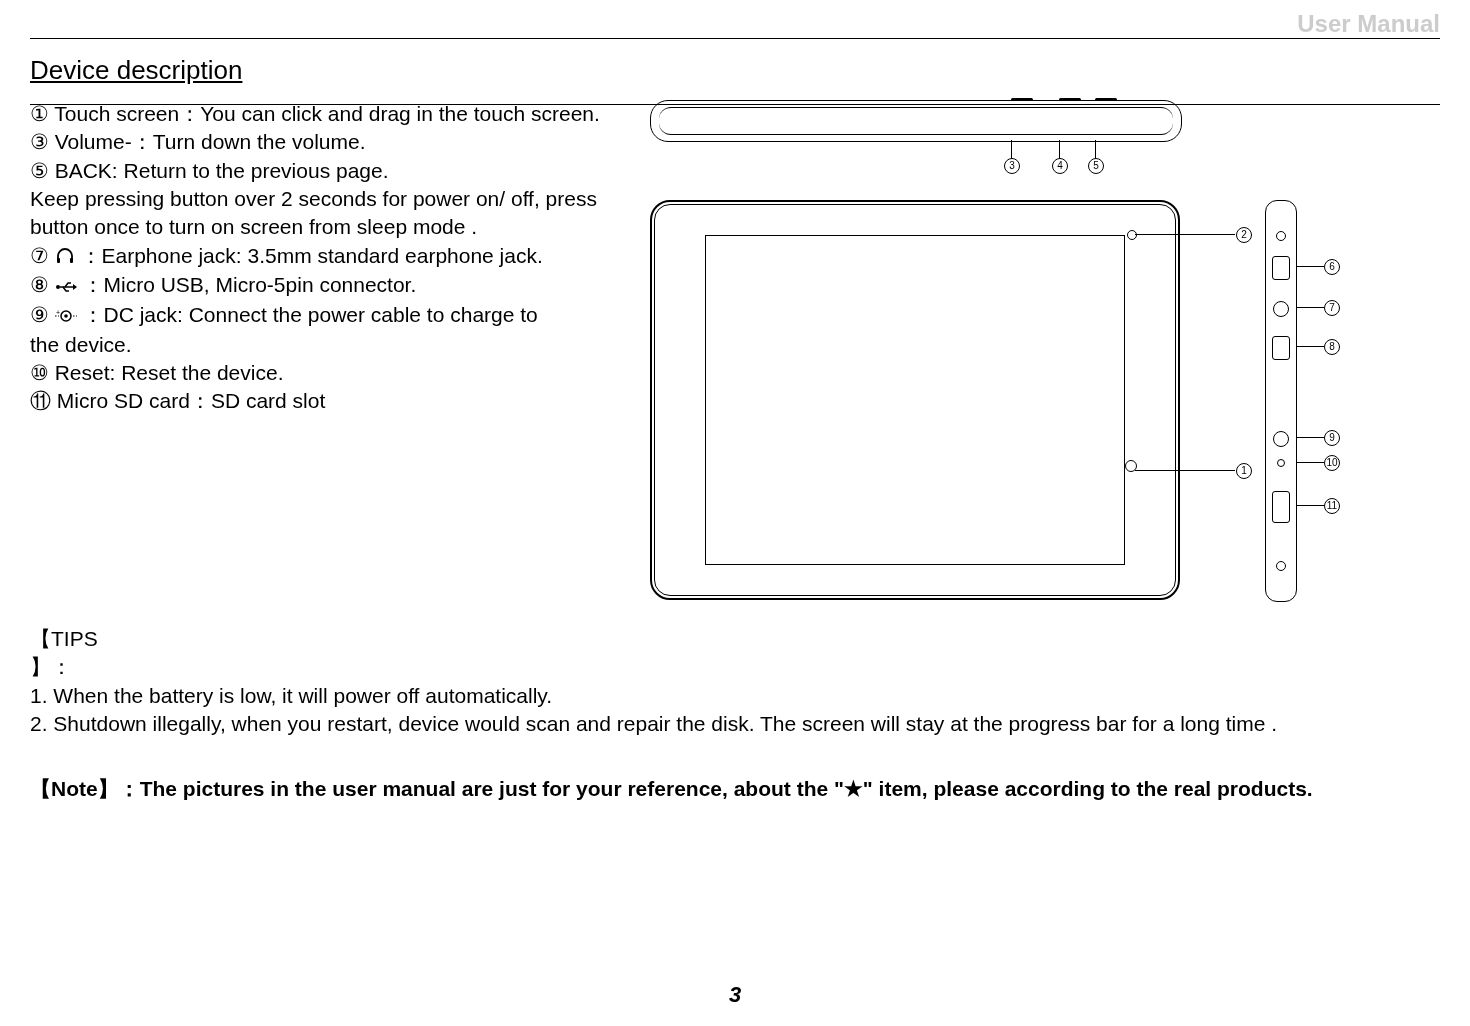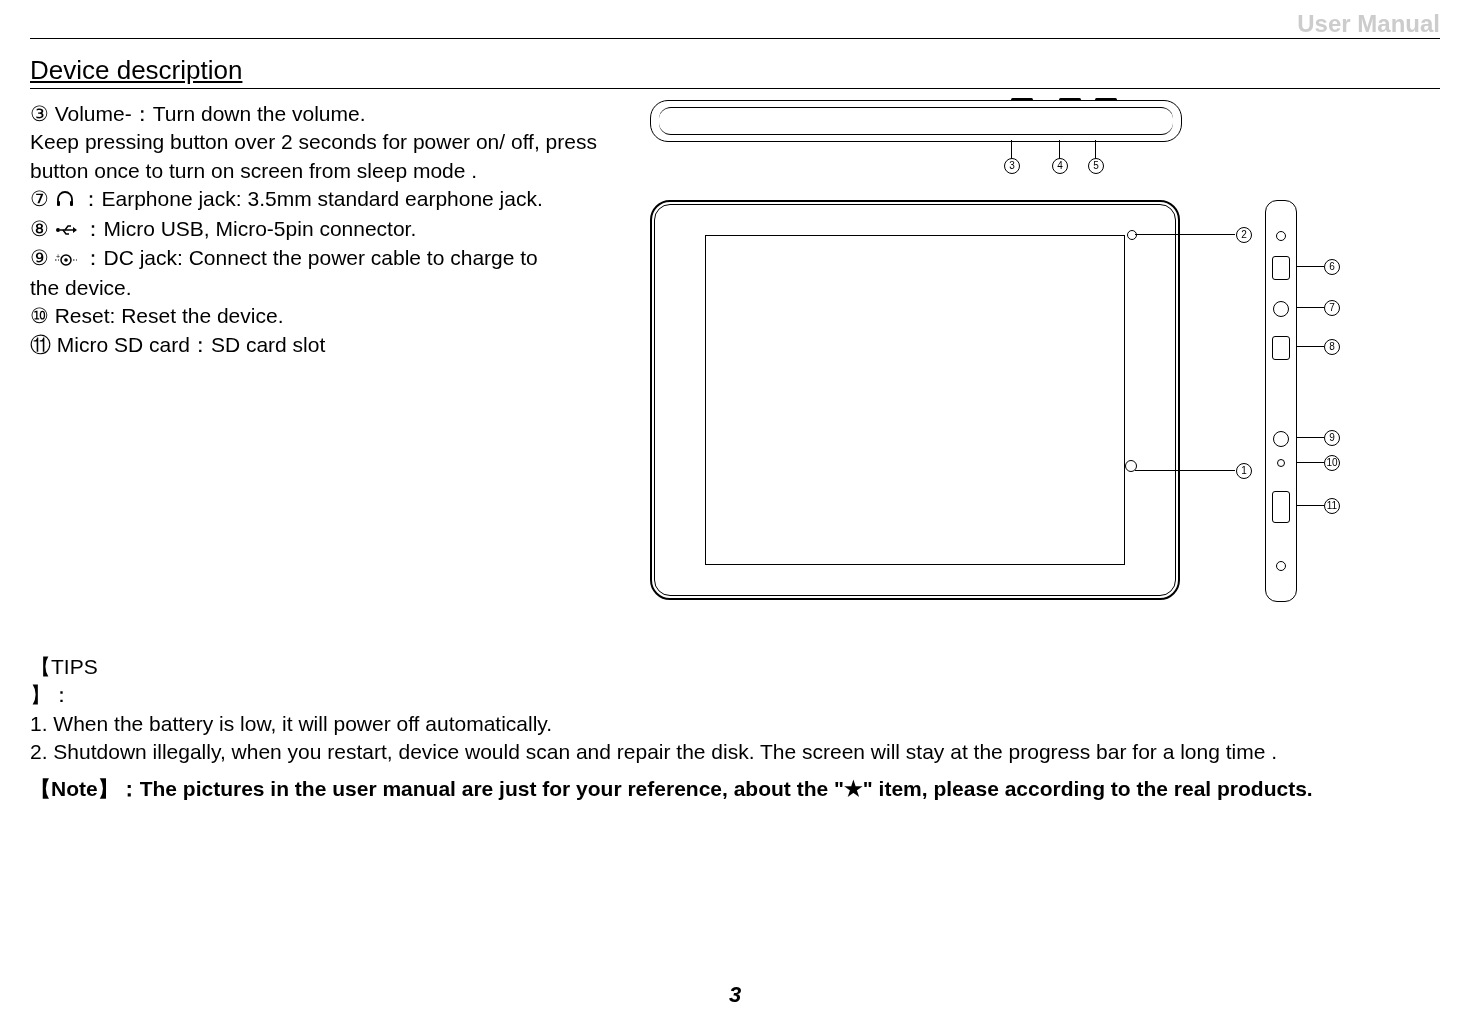--- a/index.html
+++ b/index.html
@@ -28,21 +28,21 @@
     right: 30px;
     border-top: 1.5px solid #000;
   }
   .section-title {
     position: absolute;
     top: 55px;
     left: 30px;
     right: 30px;
     font-size: 26px;
     border-bottom: 1.5px solid #000;
-    padding-bottom: 2px;
+    padding-bottom: 18px;
   }
   .section-title span {
     text-decoration: underline;
   }
   .content-left {
     position: absolute;
     left: 30px;
     top: 100px;
     width: 600px;
     line-height: 1.35;
@@ -51,21 +51,20 @@
     margin: 0 0 0 0;
   }
   .line { margin: 0; }
   .indent { margin-left: 60px; }
   .tips-block {
     position: absolute;
     left: 30px;
     top: 625px;
     right: 30px;
     line-height: 1.35;
-    margin-top: 28px;
   }
   .tips-label { display: inline-block; width: 95px; vertical-align: top; }
   .tips-body { display: inline-block; width: calc(100% - 100px); vertical-align: top; }
   .note-block {
     position: absolute;
     left: 30px;
     top: 775px;
     right: 30px;
     font-weight: bold;
     line-height: 1.35;
@@ -224,23 +223,33 @@
 </head>
 <body>
 
 <div class="header-label">User Manual</div>
 <div class="top-rule"></div>
 
 <div class="section-title"><span>Device description</span></div>
 
 <div class="content-left">
   <p class="line">
+    <span>①</span>
+    <span> </span>
+    <span>Touch screen：</span><span>You can click and drag in the touch screen.</span>
+  </p>
+  <p class="line">
     <span>③</span>
     <span> </span>
     <span>Volume-：</span><span>Turn down the volume.</span>
+  </p>
+  <p class="line">
+    <span>⑤</span>
+    <span> </span>
+    <span>BACK: </span><span>Return to the previous page.</span>
   </p>
   <p class="line">Keep pressing button over 2 seconds for power on/ off, press button once to turn on screen from sleep mode .</p>
   <p class="line">
     <span>⑦</span>
     <span> </span>
     <span class="icon-inline">
       <svg width="20" height="16" viewBox="0 0 20 16">
           <path d="M3 12 V8 a7 7 0 0 1 14 0 V12" fill="none" stroke="#000" stroke-width="1.8"></path>
           <rect x="2" y="10" width="3" height="5" rx="1" fill="#000"></rect>
           <rect x="15" y="10" width="3" height="5" rx="1" fill="#000"></rect>

